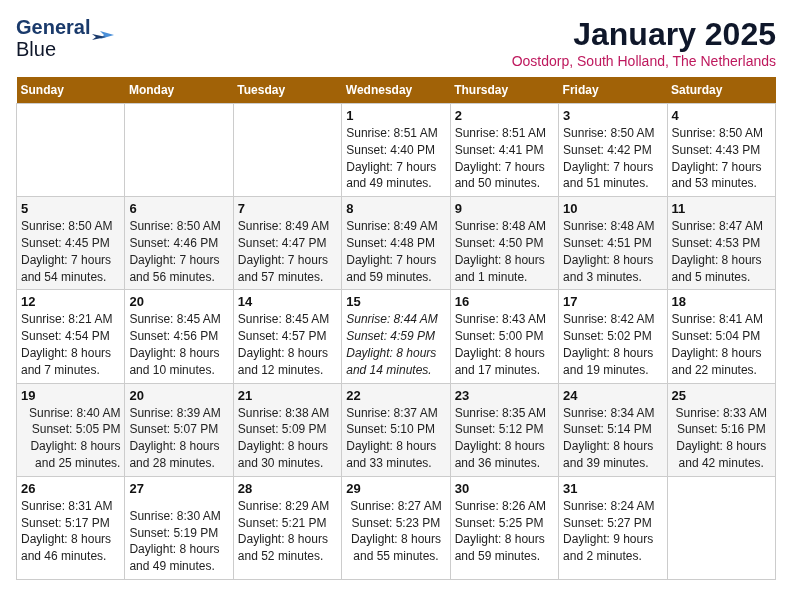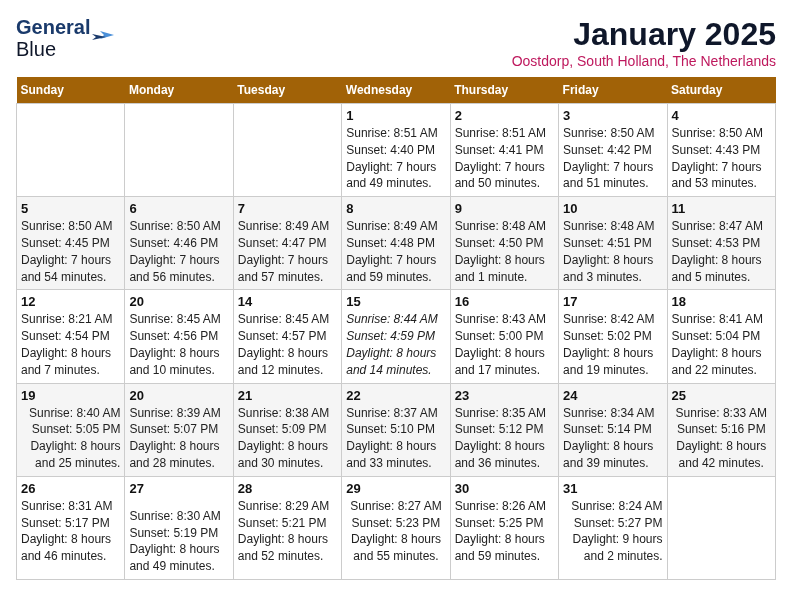--- a/index.html
+++ b/index.html
@@ -296,20 +296,20 @@
 Daylight: 8 hours and 55 minutes.</div>
         </td>
         <td>
           <div class="day-number">30</div>
           <div class="day-info" style="white-space: pre-line;">Sunrise: 8:26 AM
 Sunset: 5:25 PM
 Daylight: 8 hours and 59 minutes.</div>
         </td>
         <td>
           <div class="day-number">31</div>
-          <div class="day-info" style="white-space: pre-line; text-align: right;">Sunrise: 8:24 AM
+          <div class="day-info" style="white-space: pre-line;">Sunrise: 8:24 AM
 Sunset: 5:27 PM
 Daylight: 9 hours and 2 minutes.</div>
         </td>
         <td class="empty-cell"></td>
       </tr>
     </tbody>
 </table>
 
 </body></html>

